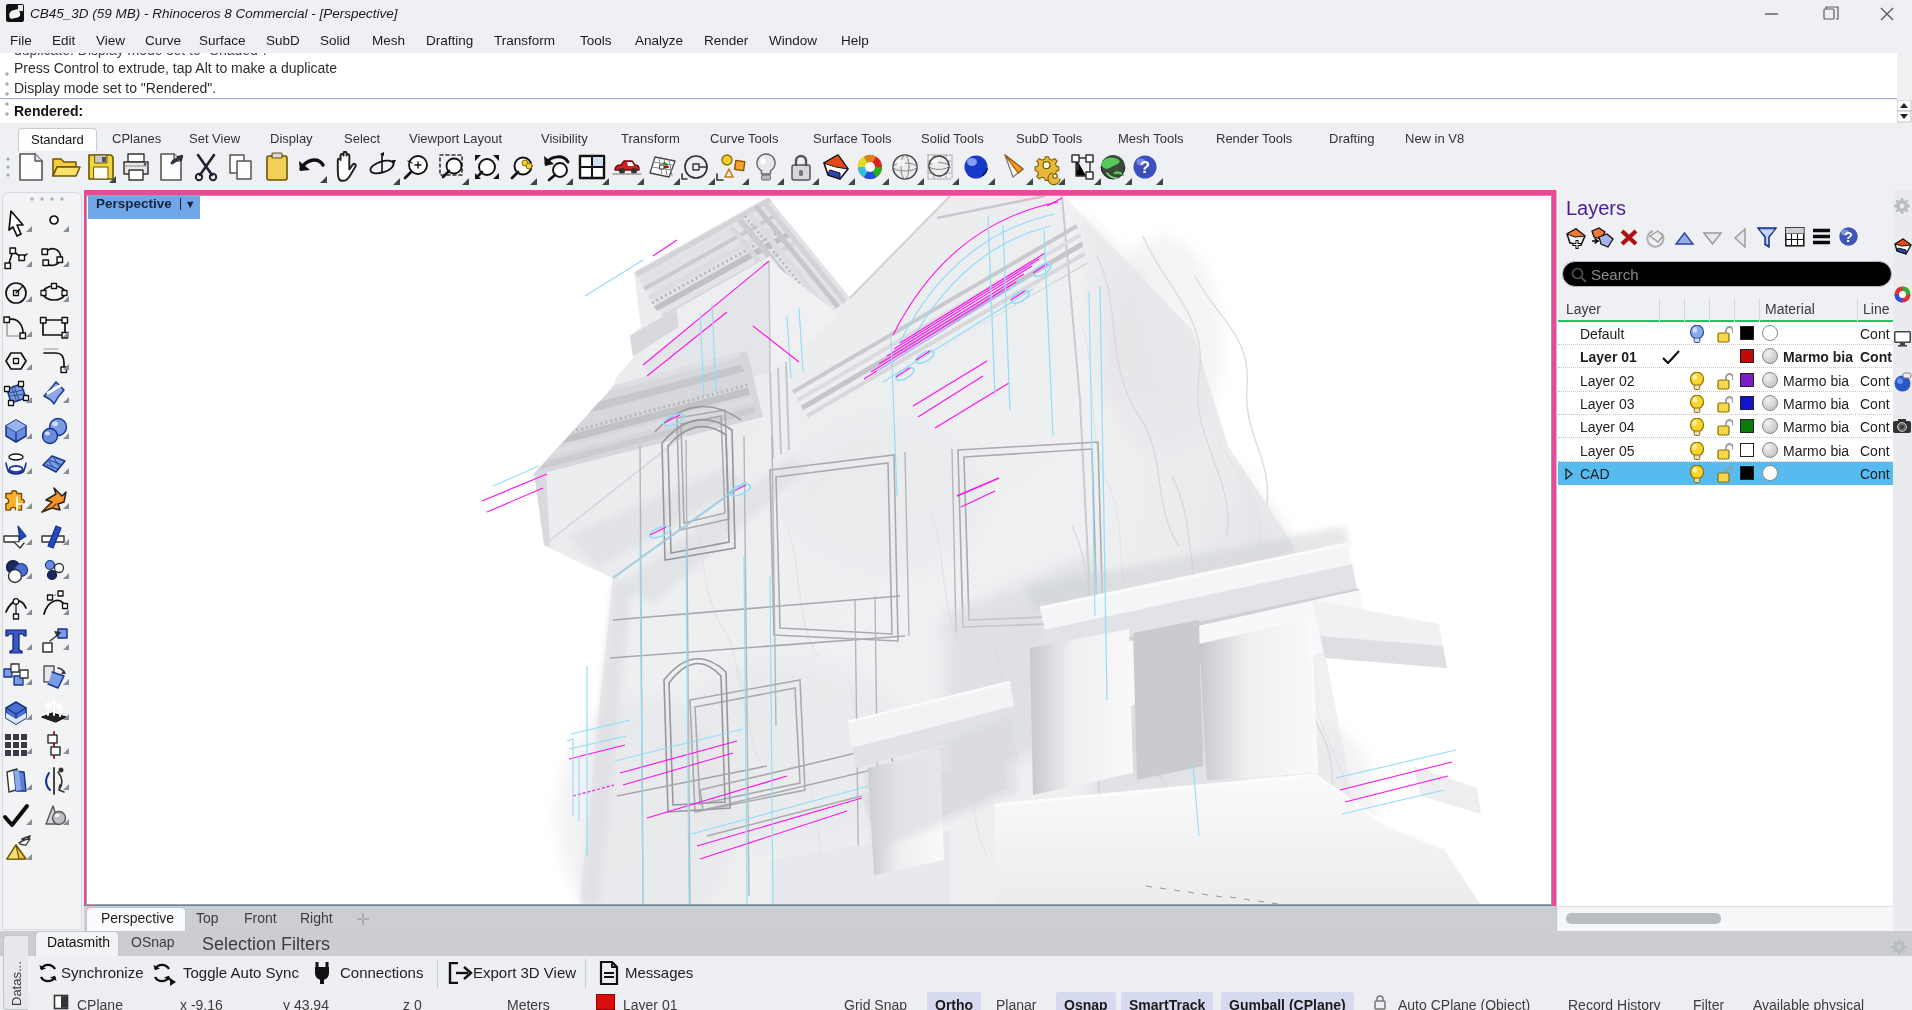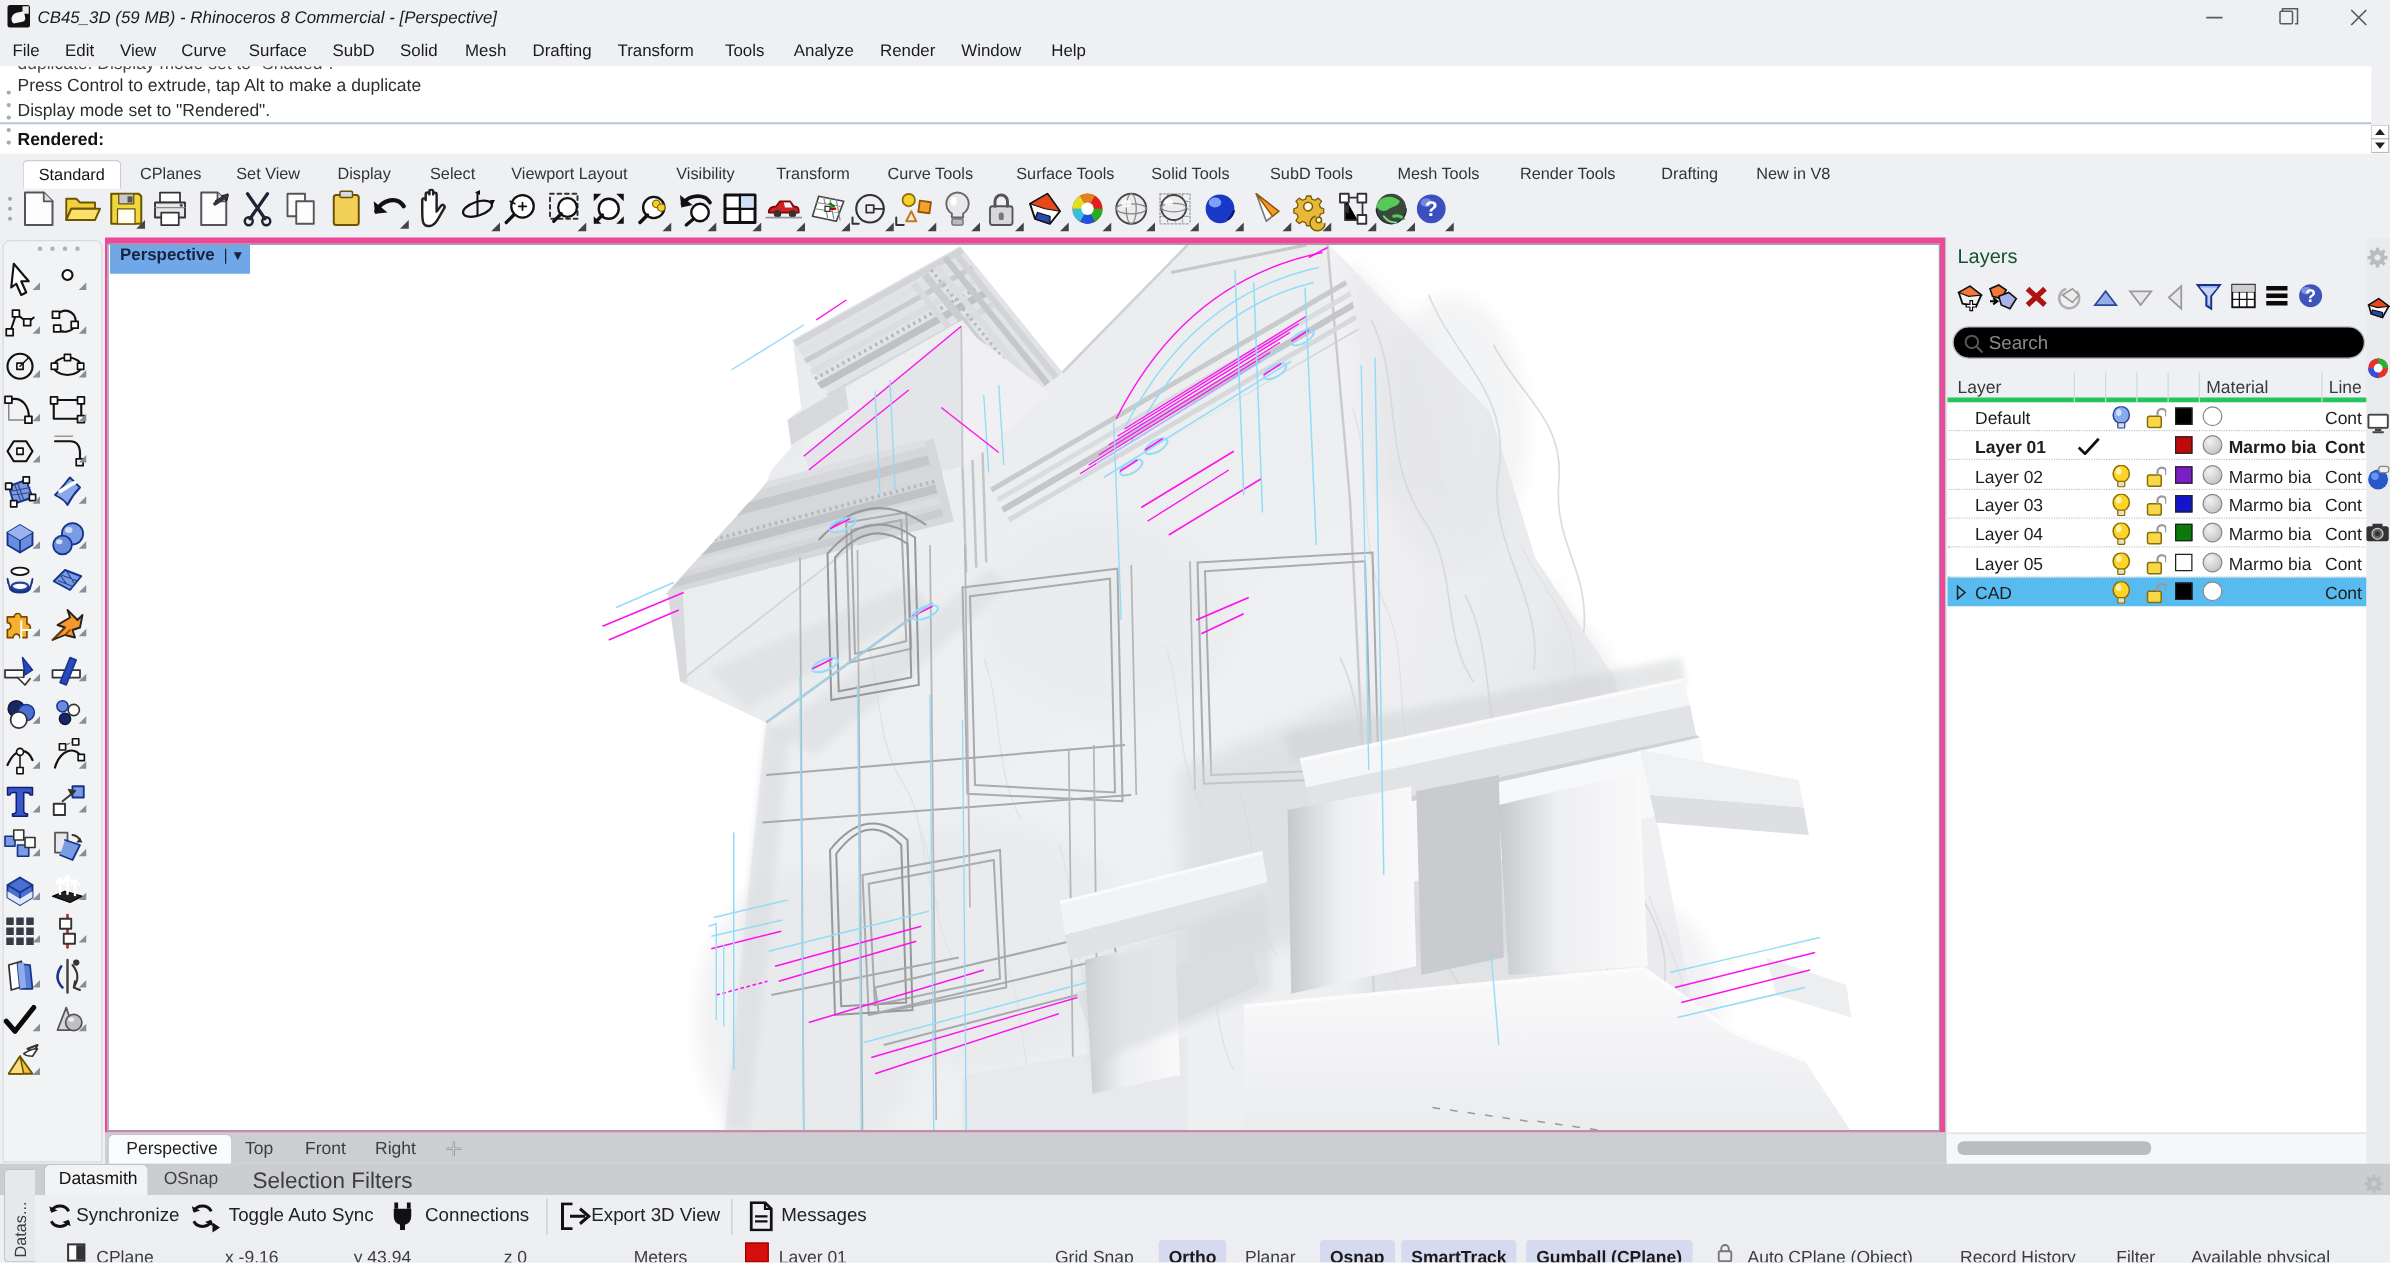--- a/index.html
+++ b/index.html
@@ -901,21 +901,21 @@
 <path d="M1255,618 L1357,594" stroke="#92dcf8" stroke-width="1.2"></path>
 <path d="M870,300 L912,282" stroke="#ff10ee" stroke-width="1.5"></path>
 <path d="M874,311 L908,295" stroke="#ff10ee" stroke-width="1.2"></path>
 </g>
 </svg>
     </div>
     <div class="abs" id="vplabel"><span style="padding:0 8px">Perspective</span><span style="border-left:1px solid #222;padding:0 4px;font-size:11px">▼</span></div>
   </div>
 
   <div class="abs" id="lpanel">
-    <div class="abs" style="left:9px;top:7px;font-size:16px;color:#14532d">Layers</div>
+    <div class="abs" style="left:9px;top:7px;font-size:20px;color:#4c1d95">Layers</div>
 
     <svg class="abs" style="left:8px;top:34px;width:300px;height:28px" viewBox="0 0 300 28">
       <g transform="translate(0,4)">
           <path d="M2 6 L11 1 L20 8 L16 17 L5 15 Z" fill="#f2f2f0" stroke="#111" stroke-width="1.5"></path>
           <path d="M2 6 L11 1 L20 8 L10 9 Z" fill="#f07838" stroke="#111" stroke-width="1"></path>
           <path d="M12 12 v9 M7.5 16.5 h9" stroke="#000" stroke-width="3"></path>
           <path d="M12 13 v7 M8.5 16.5 h7" stroke="#fff" stroke-width="1.2"></path>
         </g>
       <g transform="translate(26,3)">
           <path d="M1 4 L8 1 L14 5 L10 12 L3 10 Z" fill="#f07838" stroke="#111" stroke-width="1.3"></path>
@@ -958,21 +958,21 @@
     </svg>
 
     <div class="abs" style="left:5px;top:71px;width:330px;height:26px;background:#000000;border:1px solid #b5b9be;border-radius:13px">
       <svg class="abs" style="left:8px;top:5px;width:16px;height:16px" viewBox="0 0 16 16">
           <circle cx="6.5" cy="6.5" r="5" fill="none" stroke="#555" stroke-width="1.6"></circle>
           <line x1="10.5" y1="10.5" x2="15" y2="15" stroke="#555" stroke-width="1.8"></line>
         </svg>
       <span class="abs" style="left:28px;top:4px;font-size:15px;color:#8a8a8a">Search</span>
     </div>
 
-    <div class="abs" style="left:1px;top:108px;width:336px;height:24px;border-bottom:4px solid #22c55e;font-size:14px;color:#3a3a3a">
+    <div class="abs" style="left:1px;top:108px;width:336px;height:24px;border-bottom:2px solid #22c55e;font-size:14px;color:#3a3a3a">
       <span class="abs" style="left:8px;top:3px">Layer</span>
       <span class="abs" style="left:207px;top:3px">Material</span>
       <span class="abs" style="left:305px;top:3px">Line</span>
       <span class="abs" style="left:101px;top:0;width:1px;height:24px;background:#d5d8db"></span>
       <span class="abs" style="left:126px;top:0;width:1px;height:24px;background:#d5d8db"></span>
       <span class="abs" style="left:151px;top:0;width:1px;height:24px;background:#d5d8db"></span>
       <span class="abs" style="left:176px;top:0;width:1px;height:24px;background:#d5d8db"></span>
       <span class="abs" style="left:201px;top:0;width:1px;height:24px;background:#d5d8db"></span>
       <span class="abs" style="left:299px;top:0;width:1px;height:24px;background:#d5d8db"></span>
     </div>

